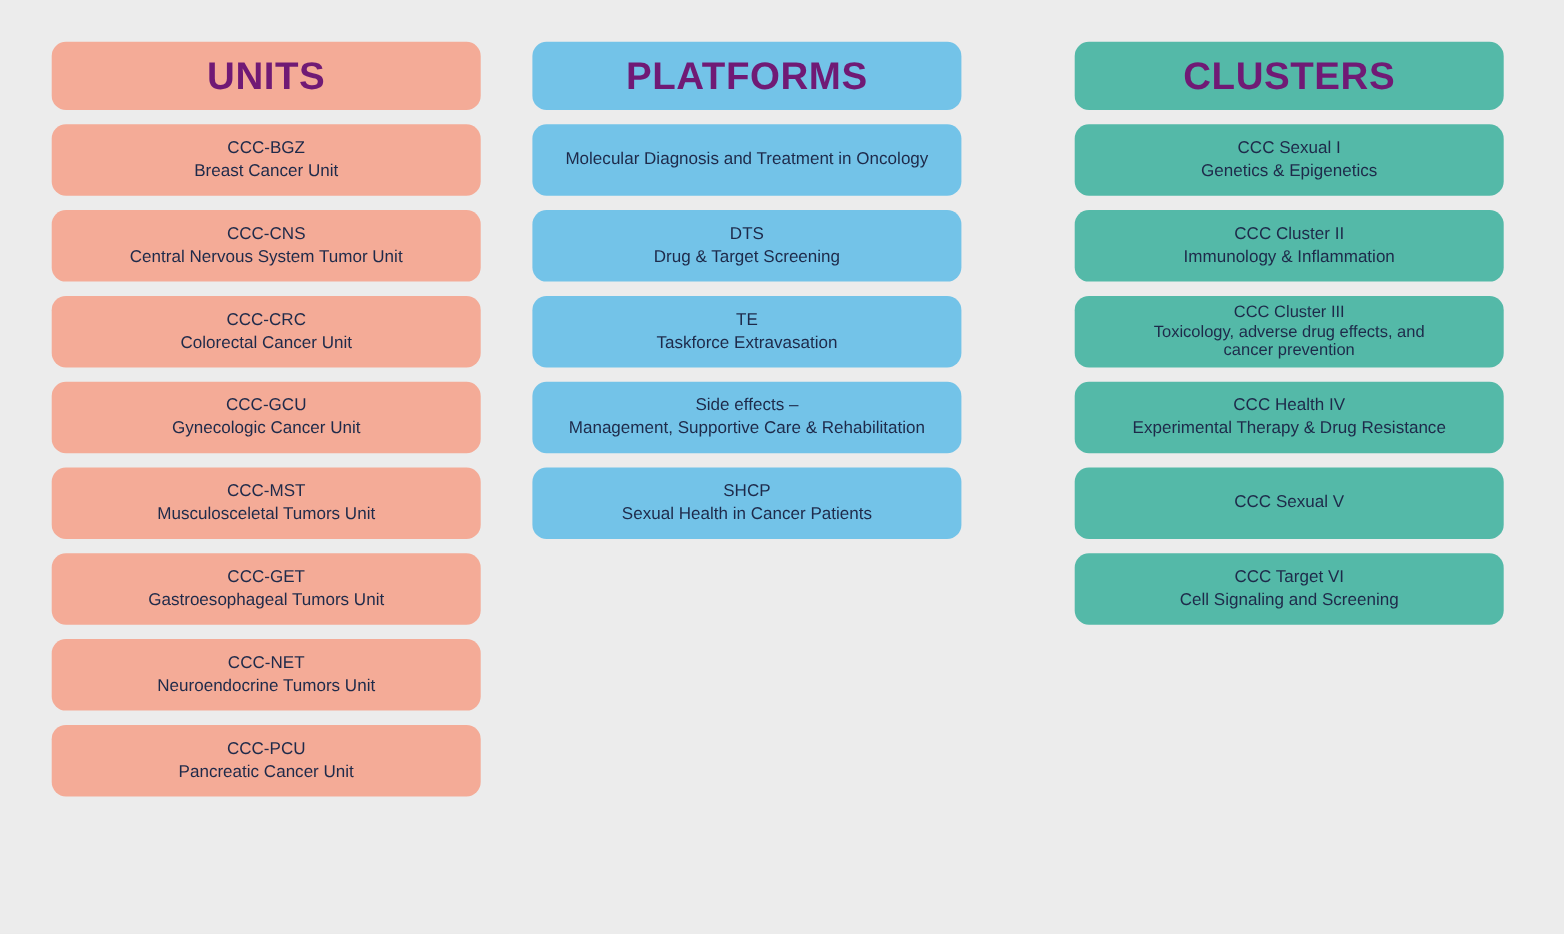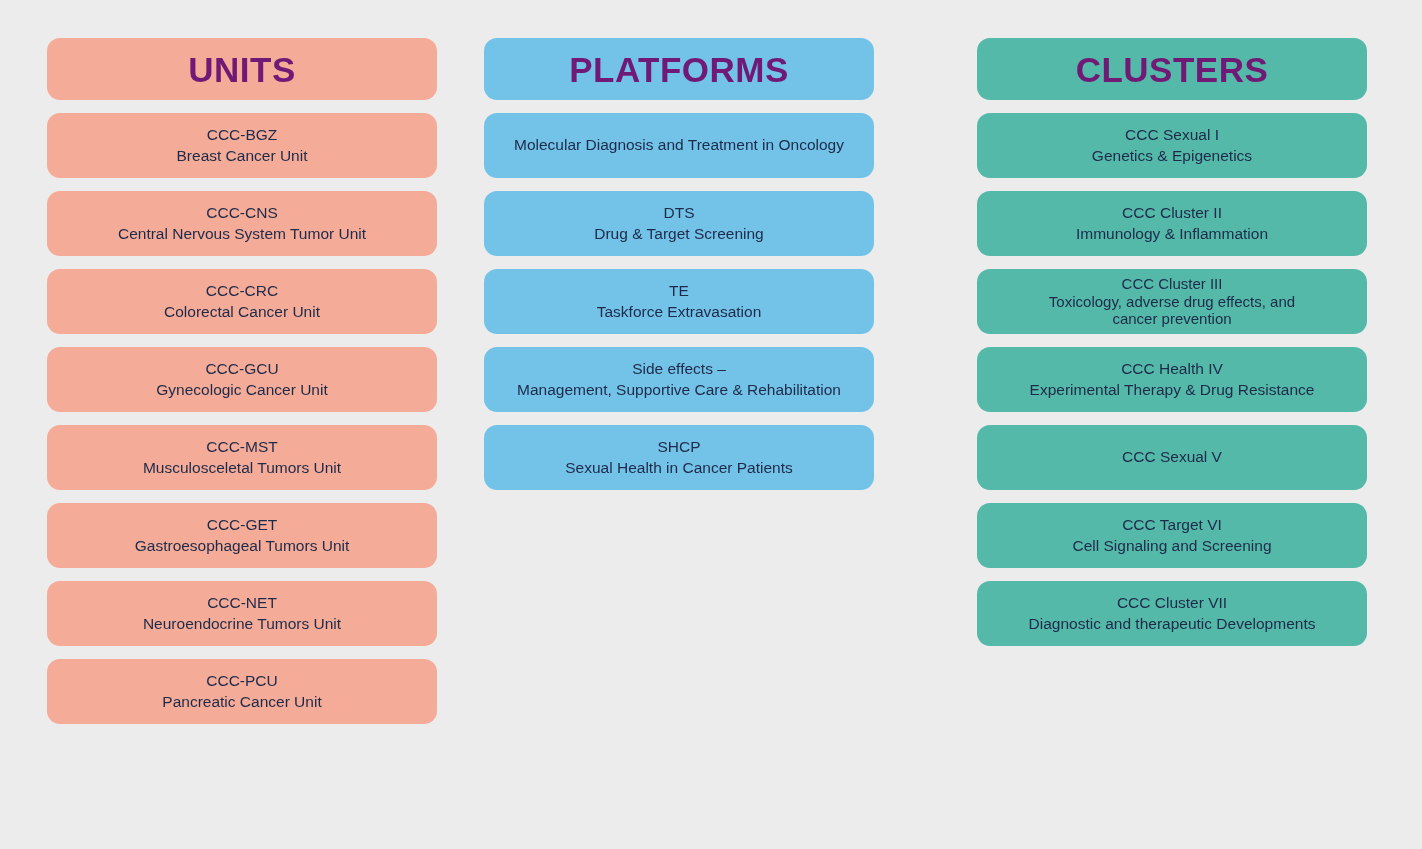--- a/index.html
+++ b/index.html
@@ -151,19 +151,15 @@
       <span class="line">CCC Health IV</span>
       <span class="line">Experimental Therapy &amp; Drug Resistance</span>
     </div>
     <div class="card">
       <span class="line">CCC Sexual V</span>
     </div>
     <div class="card">
       <span class="line">CCC Target VI</span>
       <span class="line">Cell Signaling and Screening</span>
     </div>
-    <div class="card">
-      <span class="line">CCC Cluster VII</span>
-      <span class="line">Diagnostic and therapeutic Developments</span>
-    </div>
   </div>
 
 </div>
 
 </body></html>

